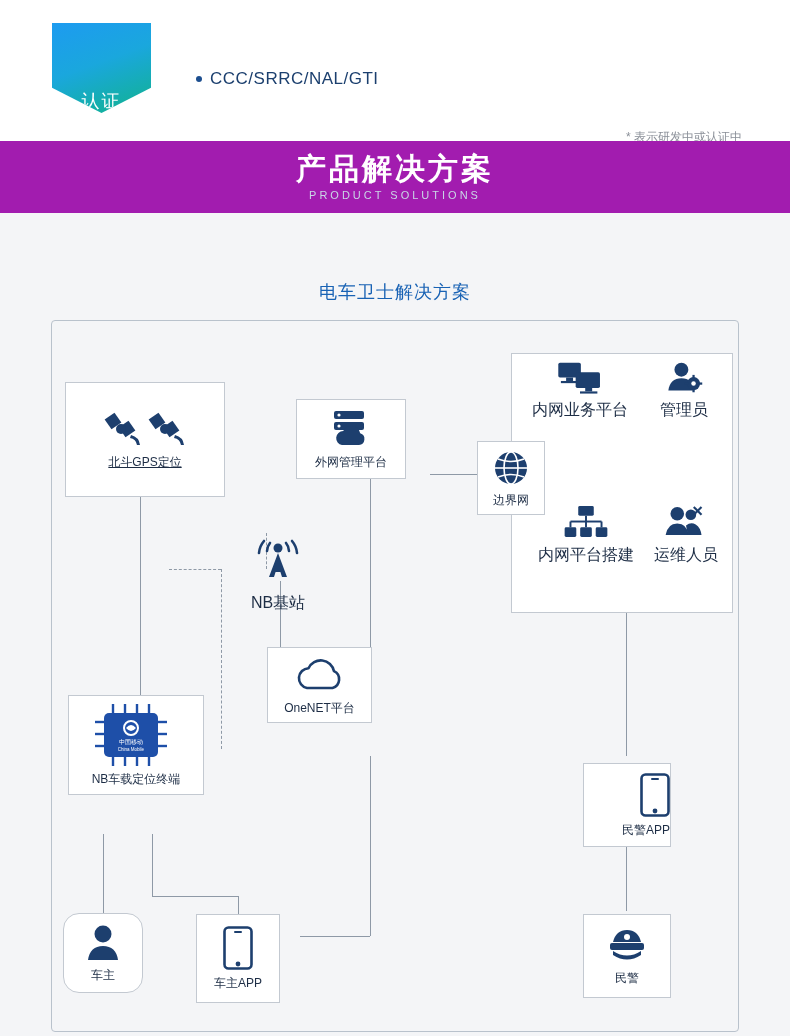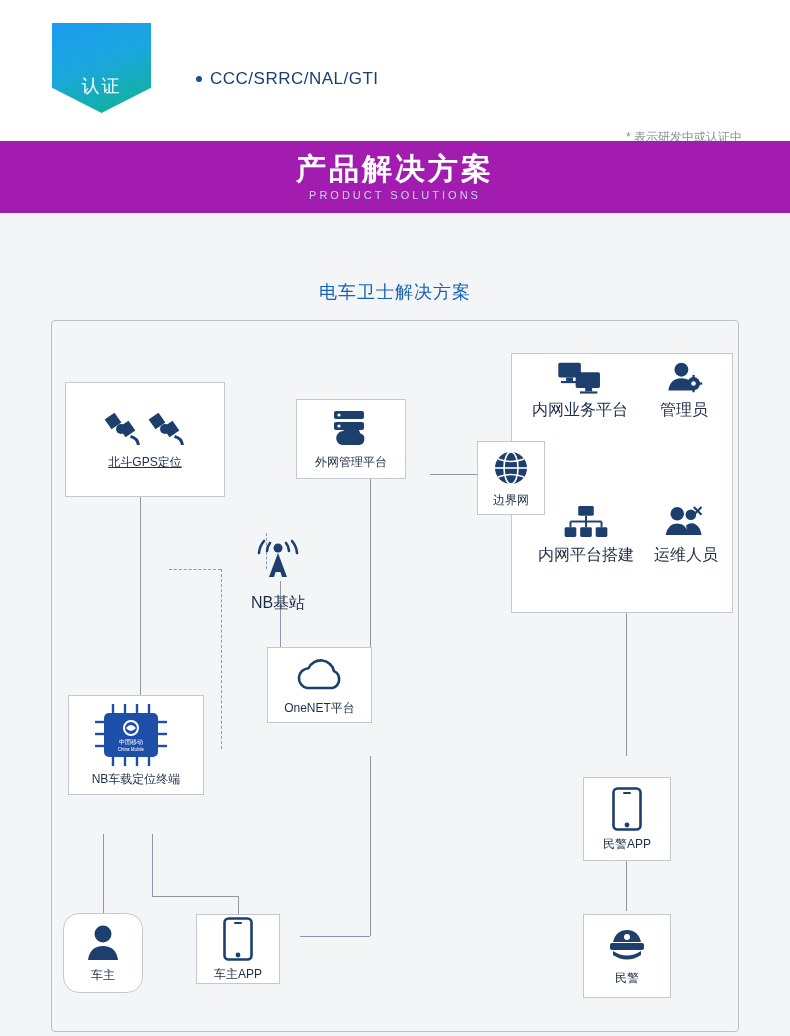--- a/index.html
+++ b/index.html
@@ -25,21 +25,21 @@
   
   .cert-section {
     position: absolute; left: 0; top: 11px; width: 790px; height: 130px;
     background: #ffffff;
   }
   .cert-badge {
     position: absolute; left: 52px; top: 12px;
     width: 99px; height: 90px;
     background: linear-gradient(160deg, #1d9bf0 0%, #1aa7dd 45%, #11b38d 100%);
     clip-path: polygon(0 0, 100% 0, 100% 72%, 50% 100%, 0 72%);
-    display: flex; align-items: center; justify-content: center;
+    display: flex; align-items: flex-end; justify-content: center;
   }
   .cert-badge span {
     margin-top: 36px;
     color: #ffffff;
     font-size: 18px;
     letter-spacing: 2px;
   }
   .cert-bullet {
     position: absolute; left: 196px; top: 58px;
     display: flex; align-items: center;
@@ -360,32 +360,32 @@
     <div class="node" style="left:11px; top:592px; width:80px; height:80px;border-radius:16px;">
       <svg width="34" height="38" viewBox="0 0 34 38">
         <g class="ic">
           <circle cx="17" cy="10" r="8.5"></circle>
           <path d="M2 36 q2 -14 15 -14 q13 0 15 14 z"></path>
         </g>
       </svg>
       <div class="label">车主</div>
     </div>
 
-    <div class="node" style="left:144px; top:593px; width:84px; height:70px;">
+    <div class="node" style="left:144px; top:593px; width:84px; height:89px;">
       <svg width="30" height="44" viewBox="0 0 30 44">
         <g>
           <rect x="1.5" y="1.5" width="27" height="41" rx="4" fill="none" stroke="#1d3f6e" stroke-width="2.6"></rect>
           <rect x="11" y="5" width="8" height="2" rx="1" fill="#1d3f6e"></rect>
           <circle cx="15" cy="38" r="2.4" fill="#1d3f6e"></circle>
         </g>
       </svg>
       <div class="label">车主APP</div>
     </div>
 
-    <div class="node" style="left:531px; top:456px; width:88px; height:84px;">
+    <div class="node" style="left:531px; top:442px; width:88px; height:84px;align-items:flex-end;">
       <svg width="30" height="44" viewBox="0 0 30 44">
         <g>
           <rect x="1.5" y="1.5" width="27" height="41" rx="4" fill="none" stroke="#1d3f6e" stroke-width="2.6"></rect>
           <rect x="11" y="5" width="8" height="2" rx="1" fill="#1d3f6e"></rect>
           <circle cx="15" cy="38" r="2.4" fill="#1d3f6e"></circle>
         </g>
       </svg>
       <div class="label">民警APP</div>
     </div>
 

